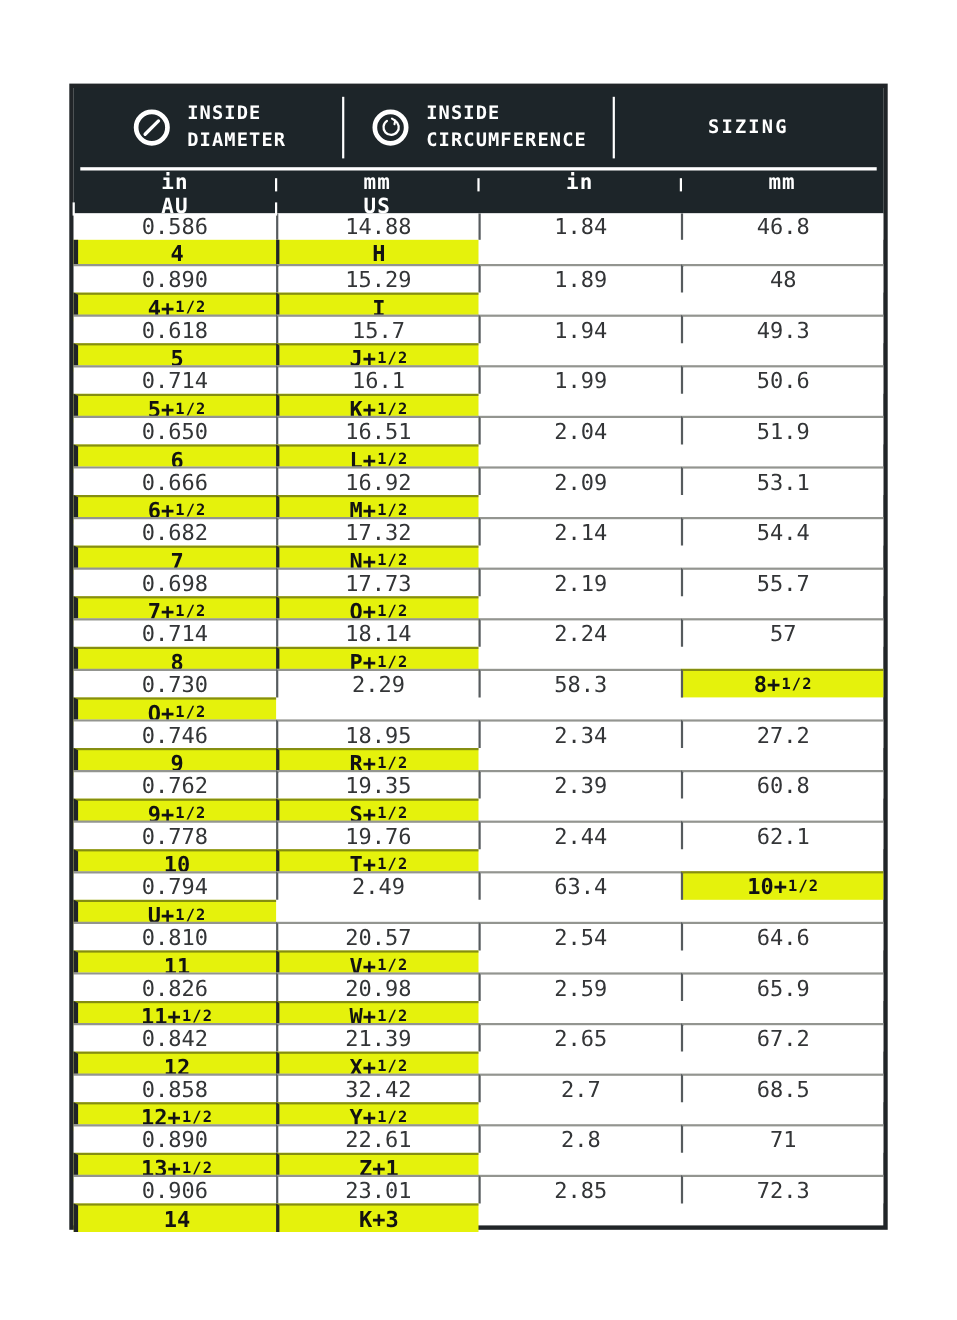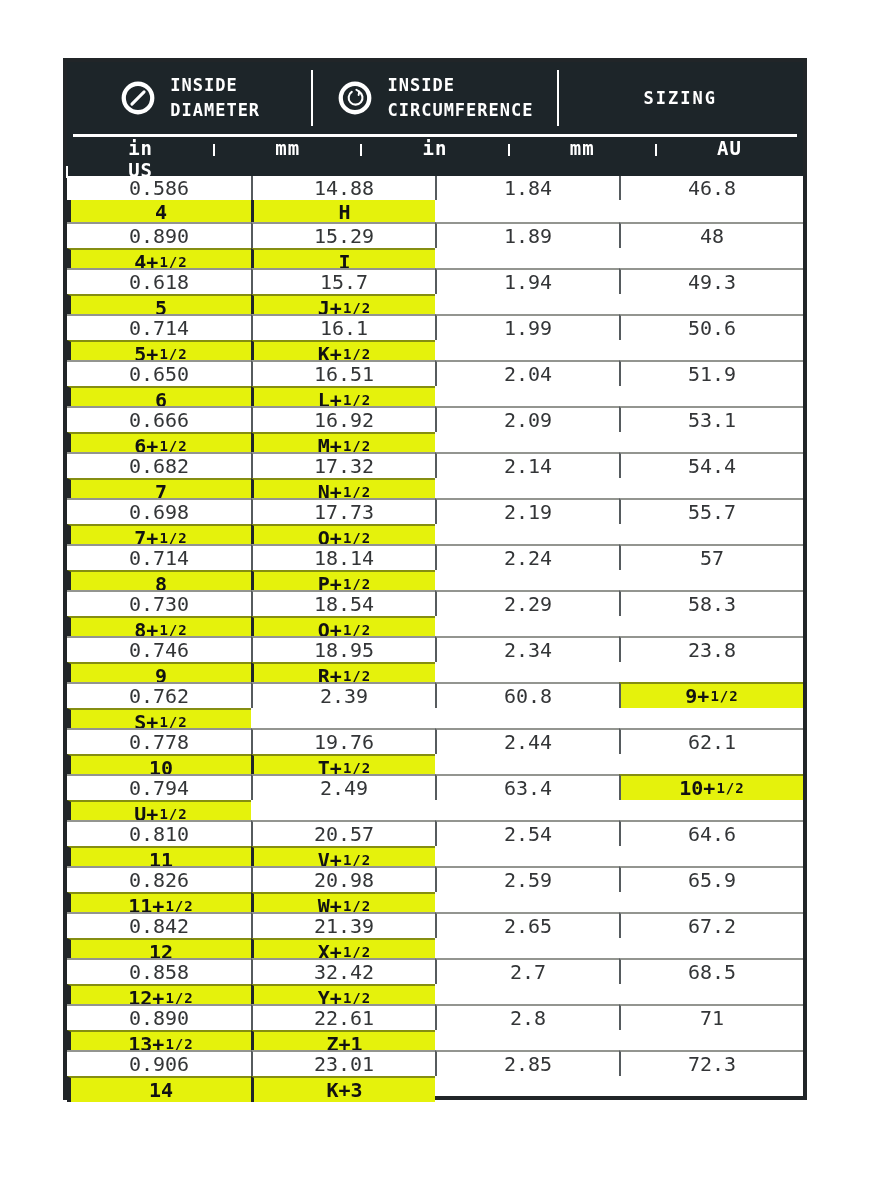--- a/index.html
+++ b/index.html
@@ -6,21 +6,21 @@
     margin: 0;
     padding: 0;
     background: #ffffff;
     width: 870px;
     height: 1200px;
     font-family: "DejaVu Sans Mono", "Liberation Mono", monospace;
   }
   .sheet {
     box-sizing: border-box;
     width: 744px;
-    margin: 58px 0 0 63px;
+    margin: 76px 0 0 63px;
     border: 4px solid #212528;
     background: #ffffff;
   }
   
   .header {
     background: #1d2529;
     color: #ffffff;
   }
   .header-main {
     display: grid;
@@ -54,21 +54,21 @@
     text-align: left;
   }
   .group-sizing .group-label { letter-spacing: 2px; text-align: center; }
   .header-rule {
     height: 3px;
     background: #ffffff;
     margin: 0 6px;
   }
   .header-sub {
     display: grid;
-    grid-template-columns: repeat(5, 1fr);
+    grid-template-columns: repeat(4, 1fr);
     height: 39px;
   }
   .hcell {
     position: relative;
     display: flex;
     align-items: center;
     justify-content: center;
     font-size: 19px;
     font-weight: bold;
     letter-spacing: 1px;
@@ -261,45 +261,45 @@
         <div class="cell">2.24</div>
         <div class="cell">57</div>
         <div class="cell hl">8</div>
         <div class="cell hl">
           <span>P+</span>
           <span class="frac">1/2</span>
         </div>
       </div>
       <div class="row">
         <div class="cell">0.730</div>
-        <div class="cell">18.54</div>
         <div class="cell">2.29</div>
         <div class="cell">58.3</div>
         <div class="cell hl">
           <span>8+</span>
           <span class="frac">1/2</span>
         </div>
         <div class="cell hl">
           <span>Q+</span>
           <span class="frac">1/2</span>
         </div>
       </div>
       <div class="row">
         <div class="cell">0.746</div>
         <div class="cell">18.95</div>
         <div class="cell">2.34</div>
-        <div class="cell">23.8</div>
+        <div class="cell">27.2</div>
         <div class="cell hl">9</div>
         <div class="cell hl">
           <span>R+</span>
           <span class="frac">1/2</span>
         </div>
       </div>
       <div class="row">
         <div class="cell">0.762</div>
+        <div class="cell">19.35</div>
         <div class="cell">2.39</div>
         <div class="cell">60.8</div>
         <div class="cell hl">
           <span>9+</span>
           <span class="frac">1/2</span>
         </div>
         <div class="cell hl">
           <span>S+</span>
           <span class="frac">1/2</span>
         </div>

